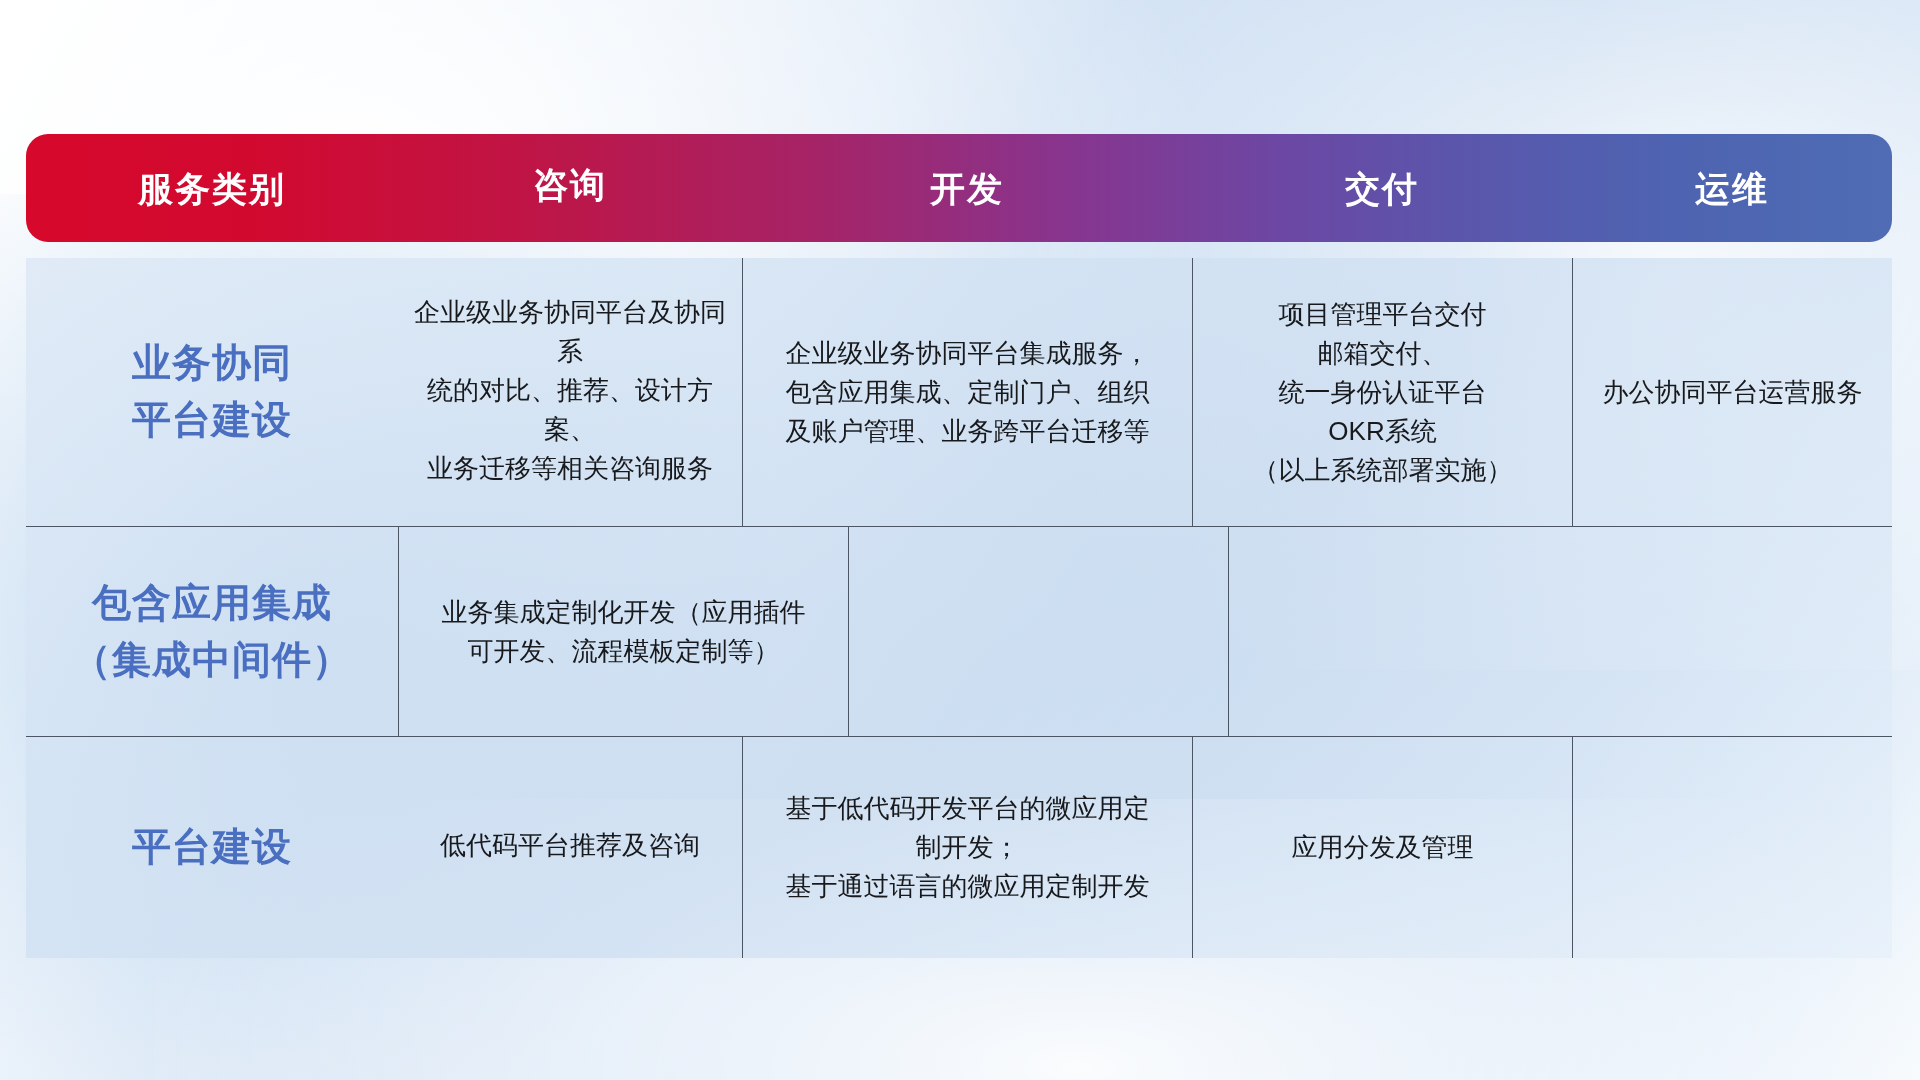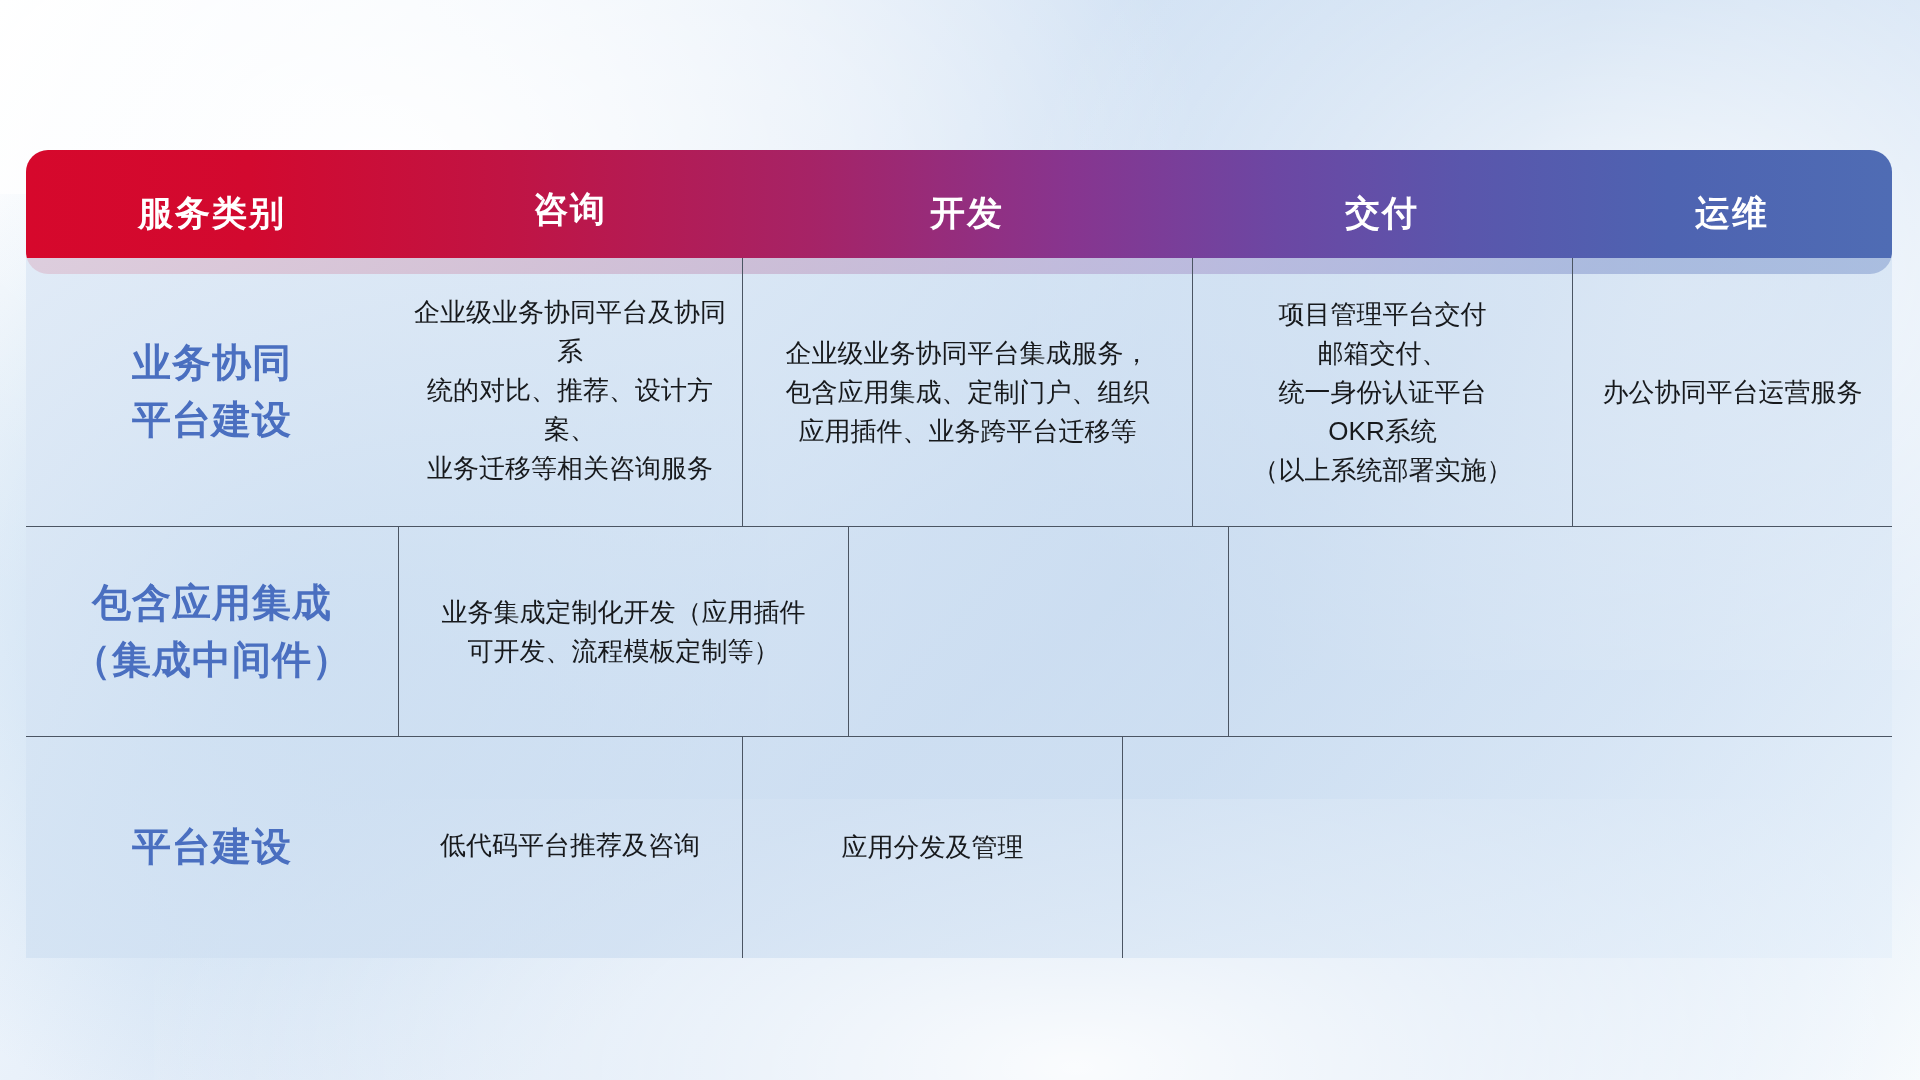--- a/index.html
+++ b/index.html
@@ -72,23 +72,23 @@
     left: 26px;
     top: 134px;
     width: 1866px;
     height: 824px;
   }
 
   
   #table-header {
     position: absolute;
     left: 0;
-    top: 16px;
+    top: 0;
     width: 1866px;
-    height: 124px;
+    height: 108px;
     border-radius: 22px;
     background: linear-gradient(90deg,
                 #d6082c 0%,
                 #d2092f 12%,
                 #c01444 26%,
                 #a62366 42%,
                 #87358f 56%,
                 #6c47a3 67%,
                 #5a56ac 77%,
                 #4e63b1 88%,
@@ -193,21 +193,21 @@
 平台建设</span>
       </div>
       <div class="cell col-1">
         <span class="cell-text">企业级业务协同平台及协同系
 统的对比、推荐、设计方案、
 业务迁移等相关咨询服务</span>
       </div>
       <div class="cell col-2 divider">
         <span class="cell-text">企业级业务协同平台集成服务，
 包含应用集成、定制门户、组织
-应用插件、业务跨平台迁移等</span>
+及账户管理、业务跨平台迁移等</span>
       </div>
       <div class="cell col-3 divider">
         <span class="cell-text">项目管理平台交付
 邮箱交付、
 统一身份认证平台
 OKR系统
 （以上系统部署实施）</span>
       </div>
       <div class="cell col-4 divider">
         <span class="cell-text">办公协同平台运营服务</span>
@@ -231,20 +231,25 @@
       </div>
     </div>
 
     <div class="body-row" id="row-2">
       <div class="cell col-0">
         <span class="row-label">平台建设</span>
       </div>
       <div class="cell col-1">
         <span class="cell-text">低代码平台推荐及咨询</span>
       </div>
+      <div class="cell col-2 divider">
+        <span class="cell-text">基于低代码开发平台的微应用定
+制开发；
+基于通过语言的微应用定制开发</span>
+      </div>
       <div class="cell col-3 divider">
         <span class="cell-text">应用分发及管理</span>
       </div>
       <div class="cell col-4 divider">
         <span class="cell-text"></span>
       </div>
     </div>
 
   </div>
 </div>

